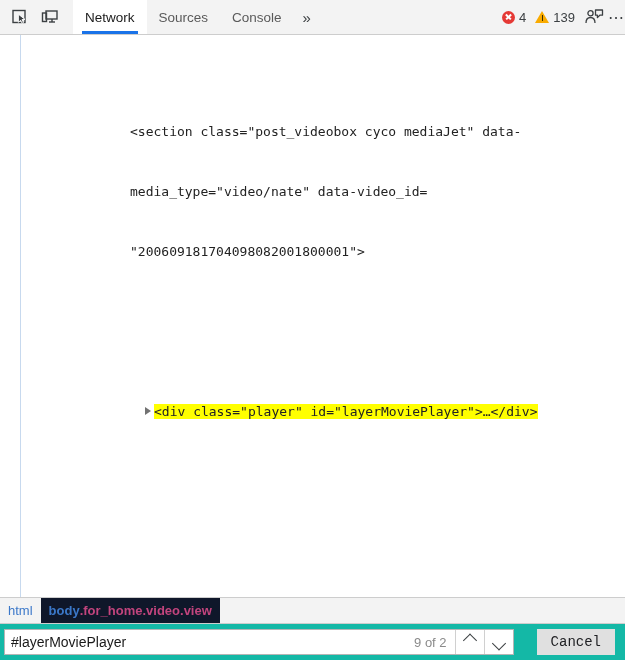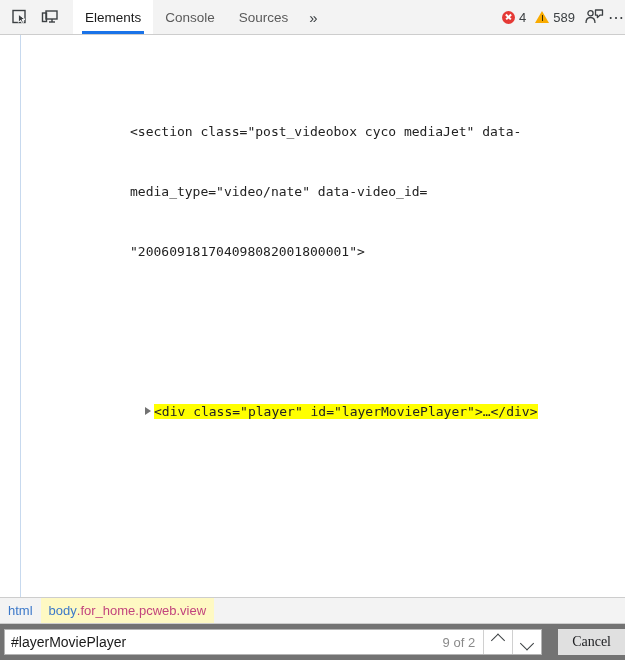--- a/index.html
+++ b/index.html
@@ -208,32 +208,32 @@
   .crumb {
     padding: 0 8px;
     height: 100%;
     display: flex;
     align-items: center;
     cursor: pointer;
     white-space: nowrap;
   }
   .crumb .c-tag { color: #3b78c9; }
   .crumb .c-cls { color: #c2447d; }
-  .crumb.selected { background: #fef9c3; }
+  .crumb.selected { background: #0f172a; font-weight: bold; }
 
   
   .searchbar {
     height: 36px;
     min-height: 36px;
-    background: #737373;
+    background: #14b8a6;
     border-top: 1px solid #cdcdcd;
     display: flex;
     align-items: center;
-    padding: 0 0 0 4px;
-    gap: 16px;
+    padding: 0 10px 0 4px;
+    gap: 3px;
     overflow: hidden;
   }
   .search-field-group {
     flex: 1 1 auto;
     display: flex;
     align-items: center;
     height: 26px;
     background: #ffffff;
     border: 1px solid #b5b5b5;
     box-sizing: border-box;
@@ -269,30 +269,30 @@
   }
   .chev {
     width: 9px; height: 9px;
     border-left: 1.8px solid #3c4043;
     border-bottom: 1.8px solid #3c4043;
   }
   .chev.up   { transform: rotate(135deg) translate(-1px,1px); }
   .chev.down { transform: rotate(-45deg) translate(-1px,1px); }
 
   .cancel-btn {
-    margin-left: 0;
+    margin-left: 20px;
     height: 26px;
     min-width: 58px;
     background: #e0e0e0;
     border: none;
     display: flex;
     align-items: center;
     justify-content: center;
     font-size: 14px;
-    font-family: Liberation Serif, serif;
+    font-family: Liberation Mono, monospace;
     color: #202124;
     cursor: pointer;
     padding: 0 14px;
     white-space: nowrap;
     flex: 0 0 auto;
   }
 </style>
 </head>
 <body>
 
@@ -311,41 +311,41 @@
       <svg width="19" height="18" viewBox="0 0 19 18">
         <rect x="5" y="3" width="11" height="8" fill="none" stroke="#3c4043" stroke-width="1.4"></rect>
         <rect x="1.5" y="5" width="4" height="8.5" fill="none" stroke="#3c4043" stroke-width="1.4"></rect>
         <line x1="8" y1="14" x2="14" y2="14" stroke="#3c4043" stroke-width="1.4"></line>
         <line x1="11" y1="11" x2="11" y2="14" stroke="#3c4043" stroke-width="1.4"></line>
       </svg>
     </div>
 
     <div class="tab-strip">
       <div class="tab active">
-        <span>Elements</span>
+        <span>Network</span>
+      </div>
+      <div class="tab">
+        <span>Sources</span>
       </div>
       <div class="tab">
         <span>Console</span>
-      </div>
-      <div class="tab">
-        <span>Sources</span>
       </div>
       <div class="tab-more">»</div>
     </div>
 
     <div class="tb-spacer"></div>
 
     <div class="tb-right">
       <div class="counter">
         <span class="err-dot"></span>
         <span>4</span>
       </div>
       <div class="counter">
         <span class="warn-tri"></span>
-        <span>589</span>
+        <span>139</span>
       </div>
       <div class="tb-ico">
         <svg width="20" height="18" viewBox="0 0 20 18">
           <circle cx="6.5" cy="5.3" r="2.6" fill="none" stroke="#3c4043" stroke-width="1.3"></circle>
           <path d="M2 15 C2 11.2 4.2 9.5 6.5 9.5 C8.8 9.5 11 11.2 11 15" fill="none" stroke="#3c4043" stroke-width="1.3"></path>
           <path d="M11.5 2 L18.5 2 L18.5 7.2 L15.8 7.2 L13.4 9.6 L13.4 7.2 L11.5 7.2 Z" fill="none" stroke="#3c4043" stroke-width="1.3" stroke-linejoin="round"></path>
         </svg>
       </div>
       <div class="dots-btn">⋯</div>
     </div>
@@ -373,21 +373,21 @@
       </div>
     </div>
   </div>
 
   <div class="crumbs">
     <div class="crumb">
       <span class="c-tag">html</span>
     </div>
     <div class="crumb selected">
       <span class="c-tag">body</span>
-        <span class="c-cls">.for_home.pcweb.view</span>
+        <span class="c-cls">.for_home.video.view</span>
     </div>
   </div>
 
   <div class="searchbar">
     <div class="search-field-group">
       <input class="search-input" type="text" placeholder="Find by string, selector, or XPath" value="#layerMoviePlayer" style="">
       <span class="match-count">9 of 2</span>
       <div class="nav-btn">
         <span class="chev up"></span>
       </div>

